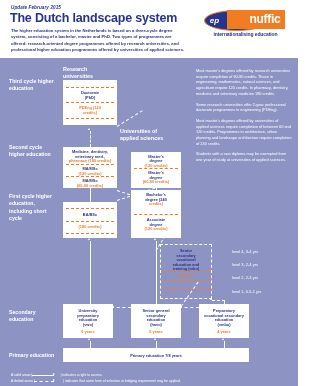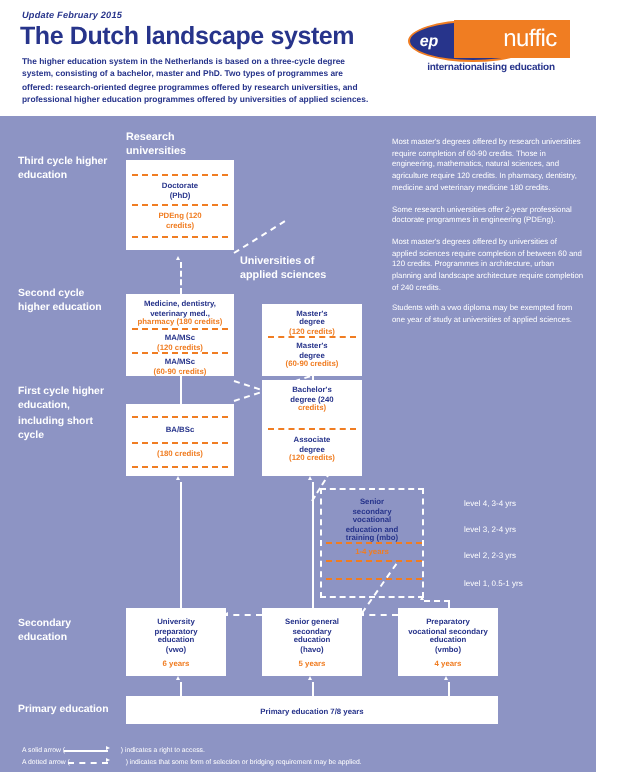--- a/index.html
+++ b/index.html
@@ -14,21 +14,21 @@
   
   .header{position:absolute;left:0;top:0;width:298px;height:58px;background:#ffffff;}
   .update{position:absolute;left:11px;top:5px;font-size:4.6px;font-style:italic;font-weight:bold;color:#27348b;letter-spacing:.1px;}
   .title{position:absolute;left:10px;top:11px;font-size:12.5px;font-weight:bold;color:#27348b;letter-spacing:-.2px;}
   .intro{position:absolute;left:11px;top:28px;width:175px;font-size:4.2px;line-height:1.52;color:#27348b;font-weight:bold;}
 
   .logo{position:absolute;right:8px;top:8px;width:92px;height:34px;}
   .logo-ep{position:absolute;left:6px;top:2px;width:19px;height:19px;border-radius:50%;background:#27348b;border:1.6px solid #f07d22;padding-left:44px;}
   .logo-ep span{position:absolute;left:0;top:4.5px;width:19px;text-align:center;font-size:8px;font-weight:bold;color:#ffffff;font-style:italic;}
   .logo-nuffic{position:absolute;left:29px;top:2px;width:58px;height:19px;background:#f07d22;}
-  .logo-nuffic span{position:absolute;left:0;top:2px;width:76px;text-align:center;font-size:12px;font-weight:normal;color:#ffffff;letter-spacing:-.3px;}
+  .logo-nuffic span{position:absolute;left:0;top:2px;width:76px;text-align:center;font-size:12px;font-weight:bold;color:#ffffff;letter-spacing:-.3px;}
   .logo-tag{position:absolute;left:3px;top:23px;width:89px;text-align:center;font-size:5px;font-weight:bold;color:#27348b;letter-spacing:-.1px;}
 
   
   .rail{position:absolute;left:9px;width:46px;font-size:5.2px;font-weight:bold;color:#ffffff;line-height:1.42;}
 
   
   .colhead{position:absolute;font-size:5.4px;font-weight:bold;color:#ffffff;line-height:1.32;}
 
   
   .box{position:absolute;background:#ffffff;box-sizing:border-box;}

